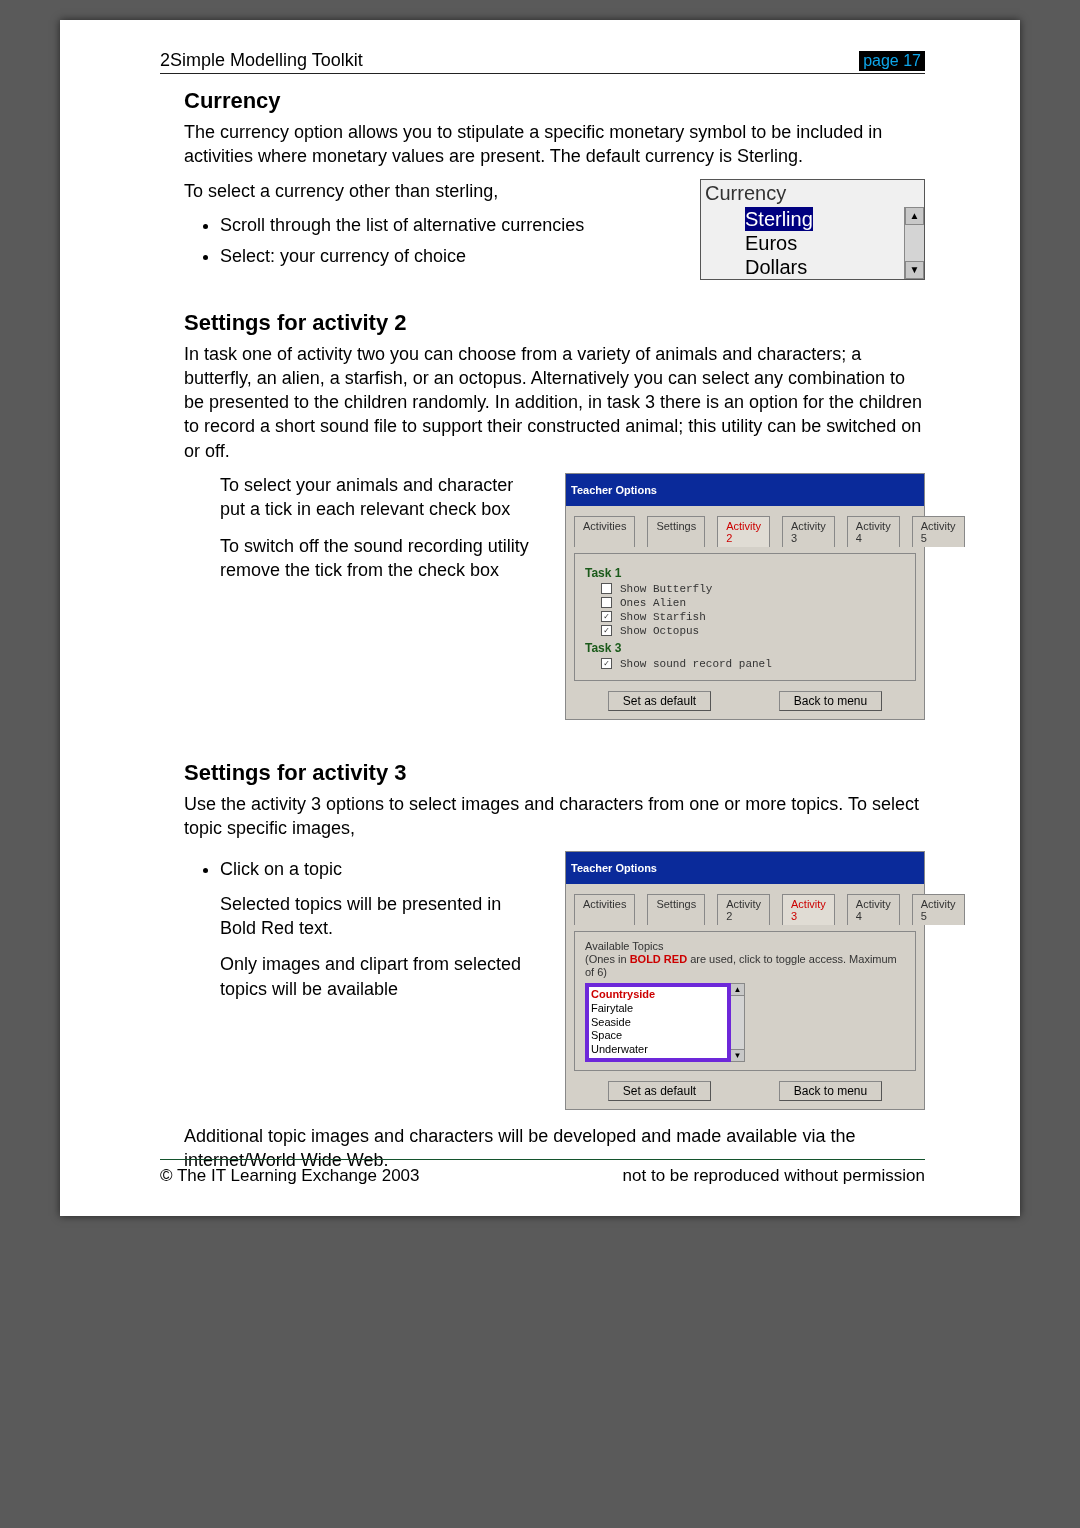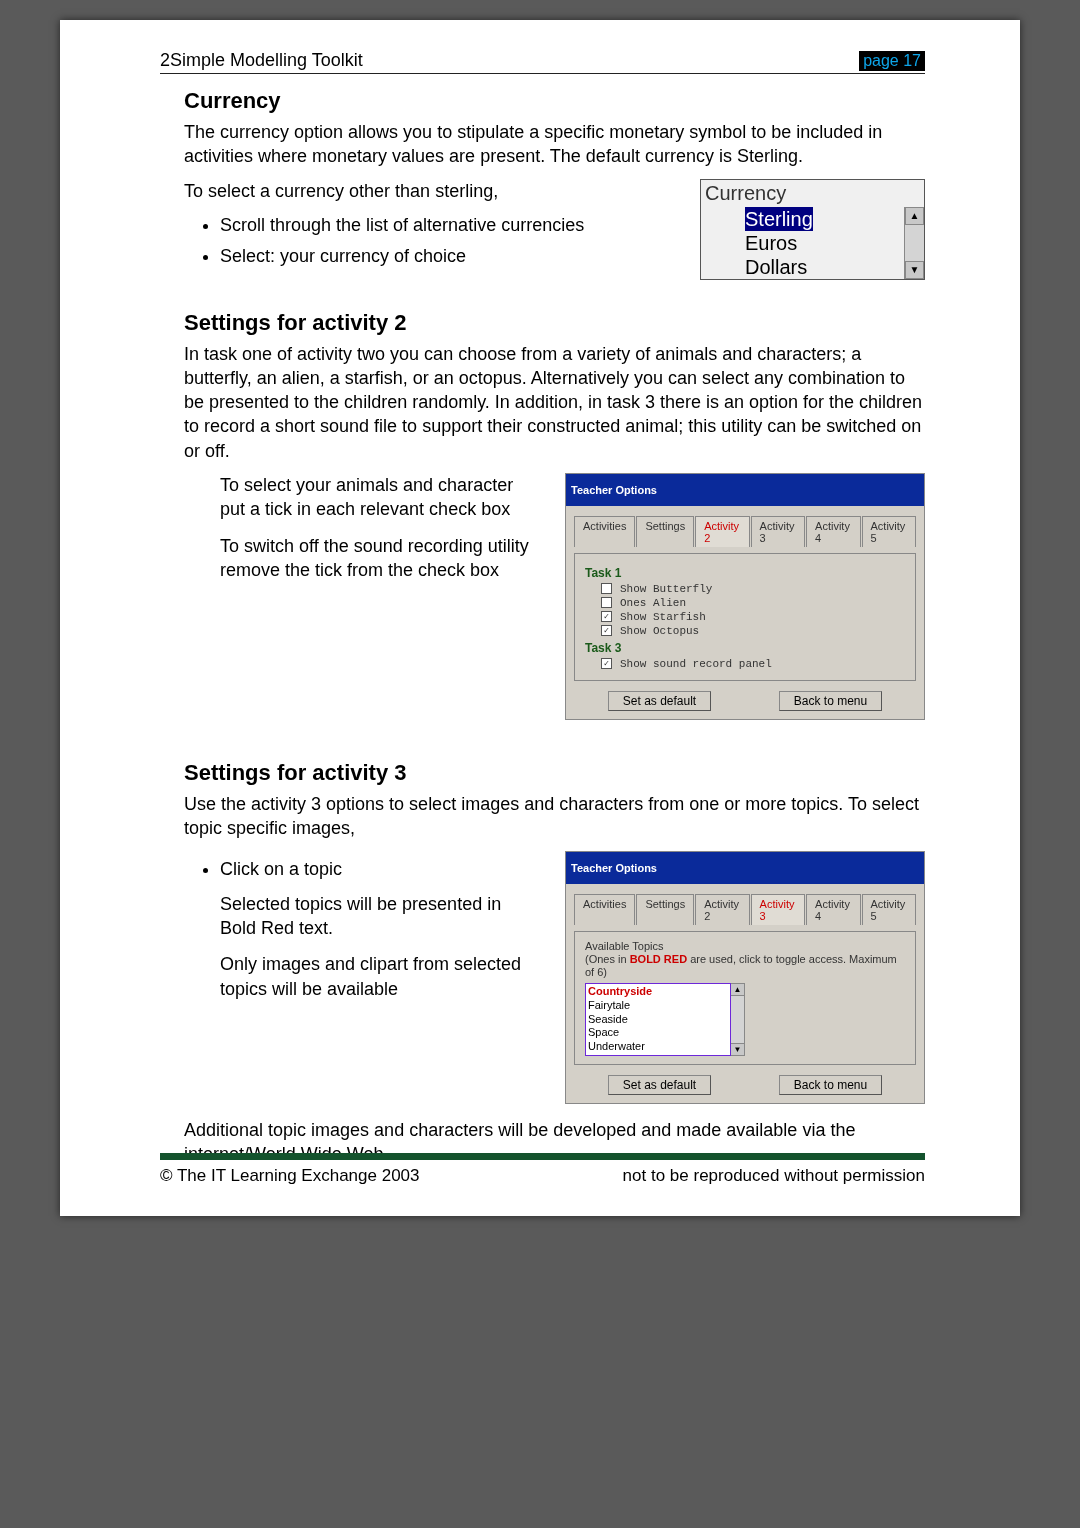--- a/index.html
+++ b/index.html
@@ -45,45 +45,45 @@
   .cb-items { flex: 1; }
   .cb-item { font-size: 20px; padding: 0 4px; line-height: 1.2; }
   .cb-sel { background: #000080; color: #fff; display: inline-block; }
   .cb-scroll { width: 20px; background: #d4d4d4; display: flex; flex-direction: column; justify-content: space-between; border-left: 1px solid #888; }
   .cb-arrow { height: 18px; background: #c8c8c8; border: 1px solid #888; display:flex; align-items:center; justify-content:center; font-size:10px; }
 
   
   .teacher-panel { width: 360px; border: 1px solid #888; font-size: 11px; background: #d4d0c8; }
   .tp-title { background: #0a2a9a; color: #fff; font-weight: 700; padding: 10px 5px; font-size: 11px; }
   .tp-body { padding: 10px 8px 8px; }
-  .tabs { display: flex; gap: 1px; margin-bottom: 6px; }
+  .tabs { display: flex; gap: 12px; margin-bottom: 6px; }
   .tab { background: #d4d0c8; border: 1px solid #888; border-bottom: none; padding: 3px 8px; font-size: 11px; color: #333; position: relative; }
   .tab.active { color: #c00; background: #e0dcd4; z-index: 2; }
   .tab-content { background: #d4d0c8; border: 1px solid #888; padding: 8px 10px; }
   .task-lbl { color: #1a5a1a; font-weight: 700; font-size: 12px; margin: 4px 0 3px; }
   .chk-row { display: flex; align-items: flex-start; gap: 8px; margin: 2px 0 2px 16px; font-size: 11px; color: #333; font-family: Liberation Mono, monospace; }
   .chk { width: 11px; height: 11px; border: 1px solid #555; background: #fff; display: inline-flex; align-items:center; justify-content:center; font-size: 9px; }
   .btn-row { display: flex; justify-content: space-around; margin-top: 10px; }
   .winbtn { background: #d4d0c8; border: 1px solid #888; border-right-color:#555; border-bottom-color:#555; padding: 2px 14px; font-size: 12px; }
 
   .topics-head { font-size: 11px; color: #333; line-height: 1.2; }
   .bold-red { color: #c00; font-weight: 700; }
   .listbox { display:flex; margin-top:4px; width:160px; }
-  .lb-items { border:1px solid #6d28d9; background:#fff; flex:1; padding:1px 2px; }
+  .lb-items { border:4px solid #6d28d9; background:#fff; flex:1; padding:1px 2px; }
   .lb-item { font-size:11px; line-height:1.25; }
   .lb-scroll { width:14px; background:#d4d4d4; display:flex; flex-direction:column; justify-content:space-between; border:1px solid #888; border-left:none; }
   .lb-arrow { height:12px; background:#c8c8c8; border-bottom:1px solid #888; display:flex; align-items:center; justify-content:center; font-size:8px; }
   .lb-arrow:last-child { border-bottom:none; border-top:1px solid #888; }
 
   .footer {
     position: absolute;
     bottom: 30px;
     left: 100px;
     right: 95px;
-    border-top: 7px solid #14532d;
+    border-top: 1px solid #14532d;
     padding-top: 6px;
     display: flex;
     justify-content: space-between;
     font-size: 17px;
   }
 </style>
 </head>
 <body>
 
 <div class="page">

